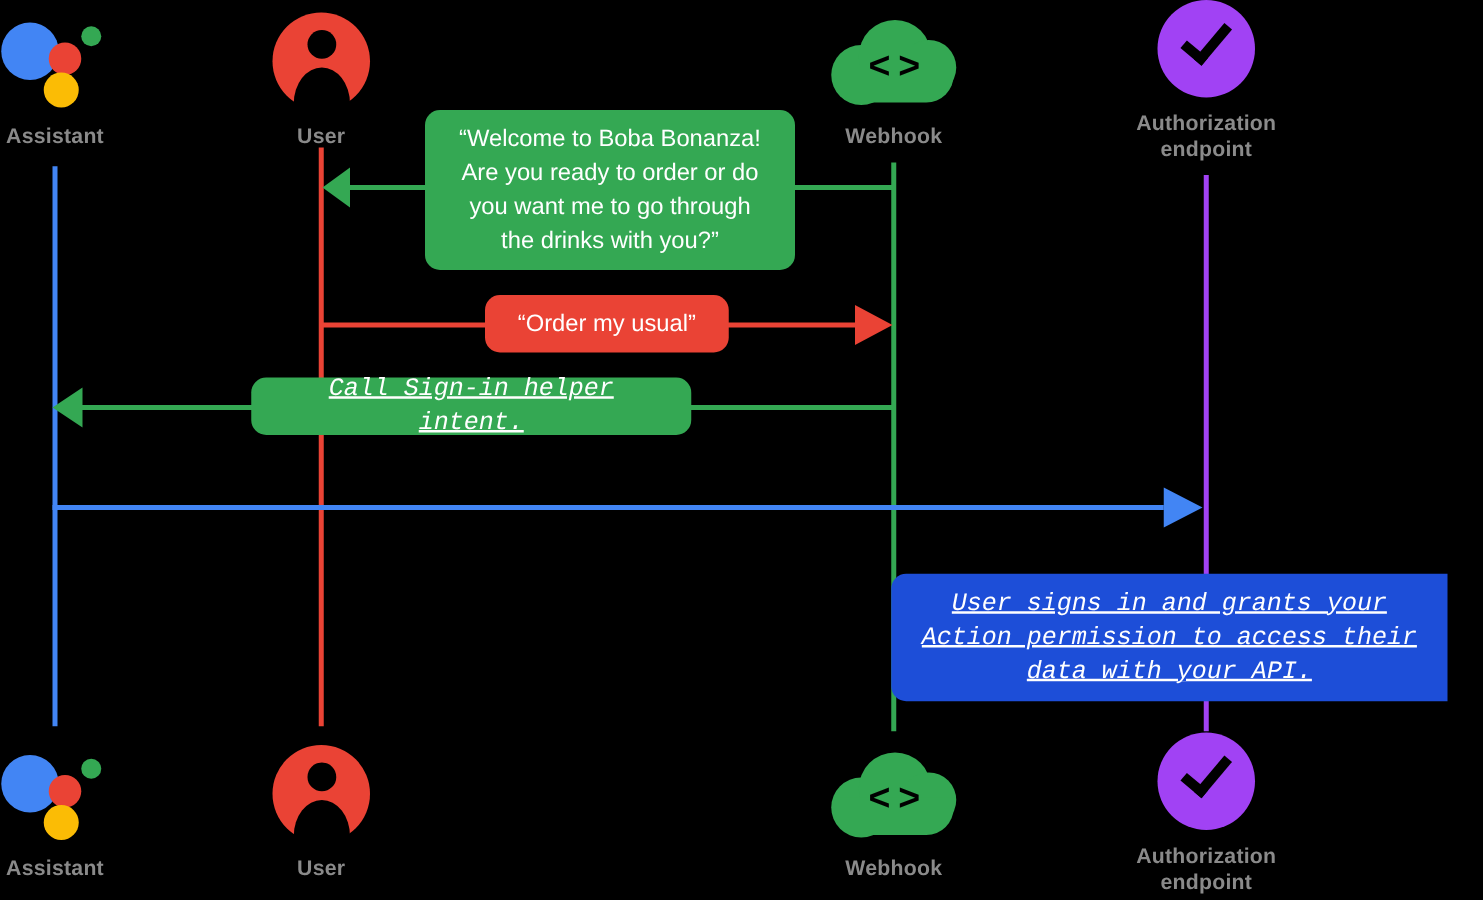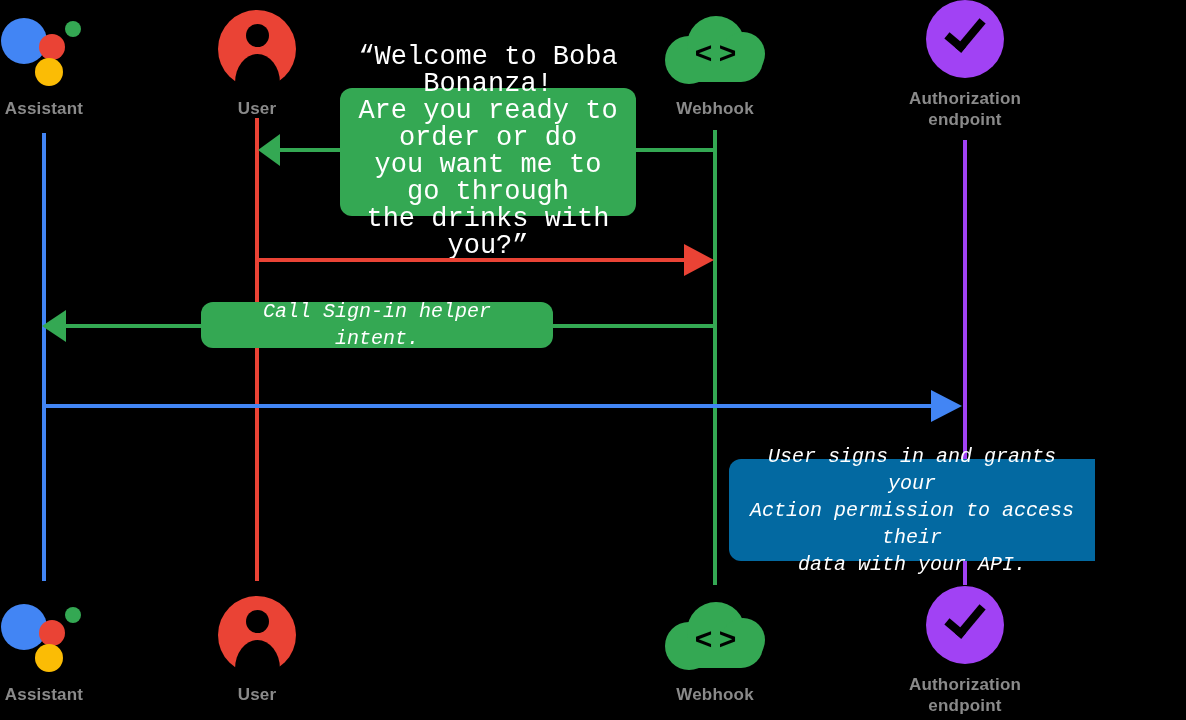--- a/index.html
+++ b/index.html
@@ -123,29 +123,30 @@
     border-radius: 12px;
     color: #ffffff;
     box-sizing: border-box;
     display: flex;
     align-items: center;
     justify-content: center;
     text-align: center;
     white-space: pre-line;
   }
   .bubble-sans {
-    font-family: Liberation Mono, monospace;
-    font-size: 27px;
+    font-family: Liberation Sans, sans-serif;
+    font-size: 19px;
     line-height: 27px;
   }
   .bubble-mono {
     font-family: "Liberation Mono", "DejaVu Sans Mono", monospace;
     font-style: italic;
     font-size: 20px;
     line-height: 27px;
+    text-decoration: underline;
   }
 </style>
 </head>
 <body>
 
 <div id="diagram">
 
   <div class="actor" style="left:-56px; top:8px;">
     <div class="actor-icon assistant-dots" style="width:86px;">
       <span class="dot dot-blue"></span>
@@ -192,29 +193,30 @@
 
   <div class="msgline" style="left:274px; top:148px; width:441px; background:#34A853;"></div>
   <div class="arrowhead arrow-left" style="left:258px; top:134px; border-right:22px solid #34A853;"></div>
   <div class="bubble bubble-sans" style="left:340px; top:88px; width:296px; height:128px; background:#34A853; padding:6px 14px;">“Welcome to Boba Bonanza!
 Are you ready to order or do
 you want me to go through
 the drinks with you?”</div>
 
   <div class="msgline" style="left:256px; top:258px; width:428px; background:#EA4335;"></div>
   <div class="arrowhead arrow-right" style="left:684px; top:244px; border-left:30px solid #EA4335;"></div>
+  <div class="bubble bubble-sans" style="left:388px; top:236px; width:195px; height:46px; background:#EA4335; padding:2px 14px;">“Order my usual”</div>
 
   <div class="msgline" style="left:60px; top:324px; width:655px; background:#34A853;"></div>
   <div class="arrowhead arrow-left" style="left:42px; top:310px; border-right:24px solid #34A853;"></div>
   <div class="bubble bubble-mono" style="left:201px; top:302px; width:352px; height:46px; background:#34A853; padding:2px 14px;">Call Sign-in helper intent.</div>
 
   <div class="msgline" style="left:42px; top:404px; width:889px; background:#4285F4;"></div>
   <div class="arrowhead arrow-right" style="left:931px; top:390px; border-left:31px solid #4285F4;"></div>
 
-  <div class="bubble bubble-mono" style="left:729px; top:459px; width:366px; height:102px; background:#0369a1; padding:2px 10px; border-radius:12px 0 0 12px;">User signs in and grants your
+  <div class="bubble bubble-mono" style="left:713px; top:459px; width:445px; height:102px; background:#1d4ed8; padding:2px 10px; border-radius:12px 0 0 12px;">User signs in and grants your
 Action permission to access their
 data with your API.</div>
 
   <div class="actor" style="left:-56px; top:594px;">
     <div class="actor-icon assistant-dots" style="width:86px;">
       <span class="dot dot-blue"></span>
       <span class="dot dot-red"></span>
       <span class="dot dot-green"></span>
       <span class="dot dot-yellow"></span>
     </div>

